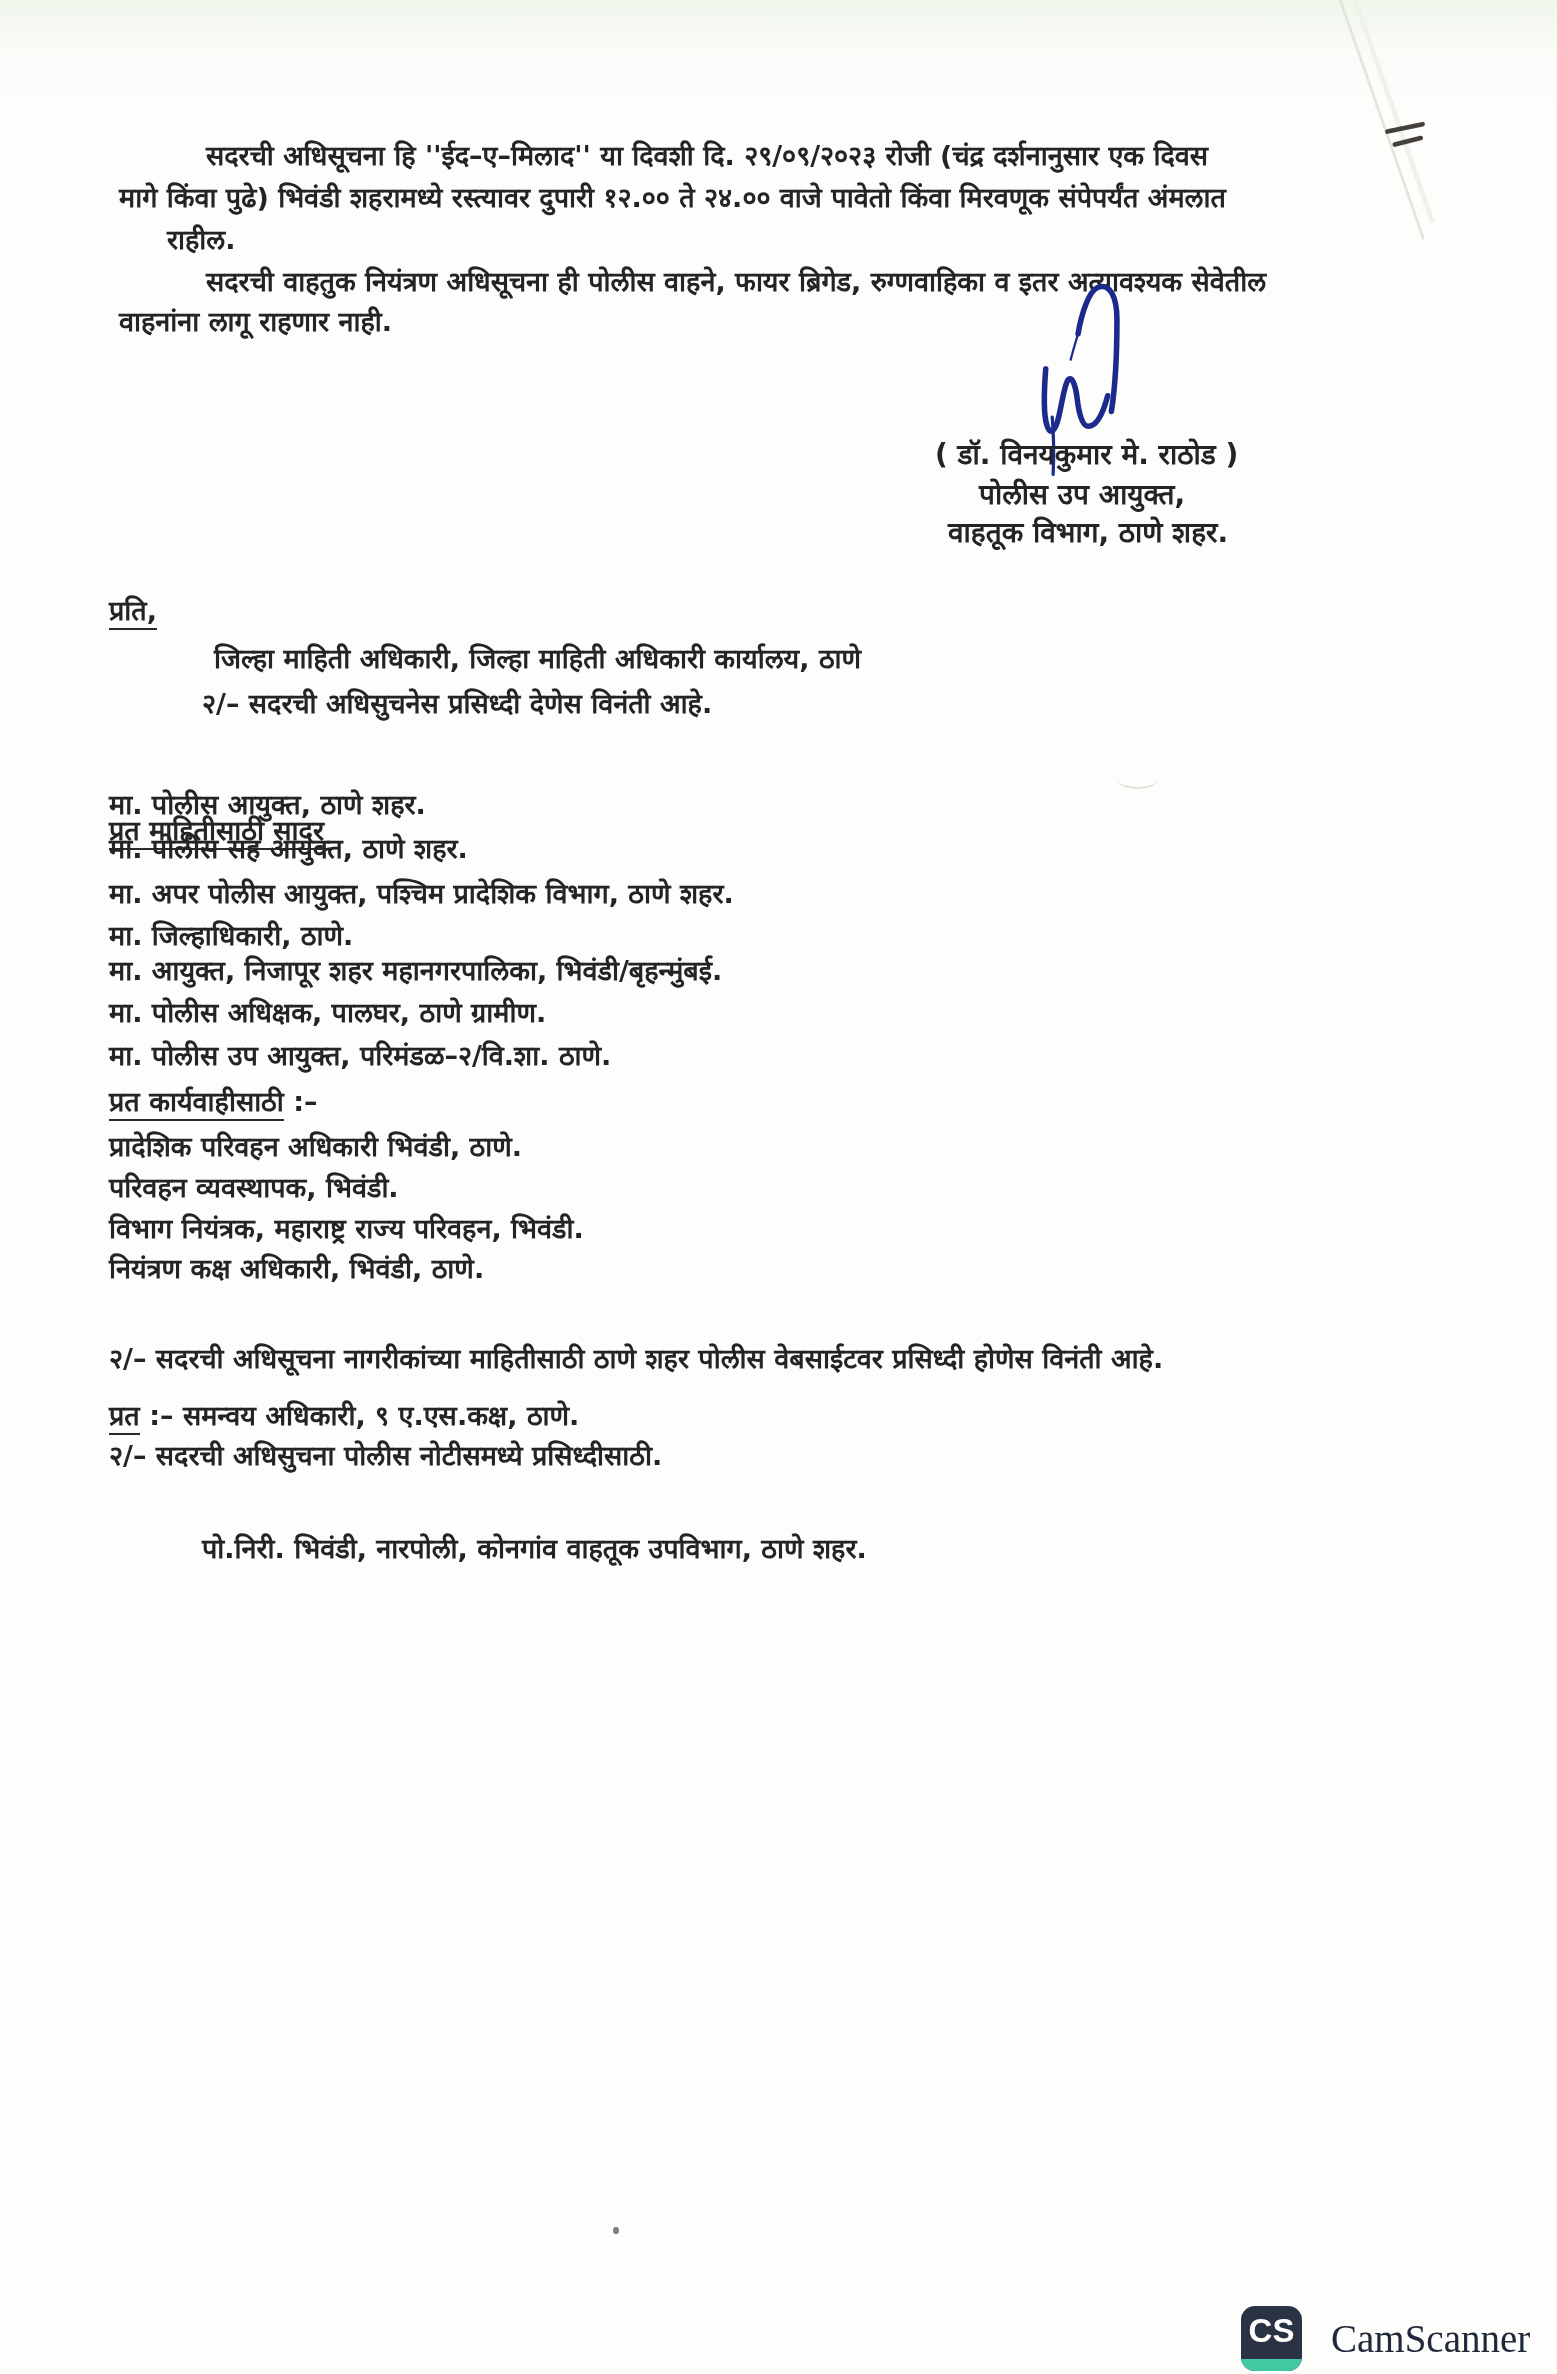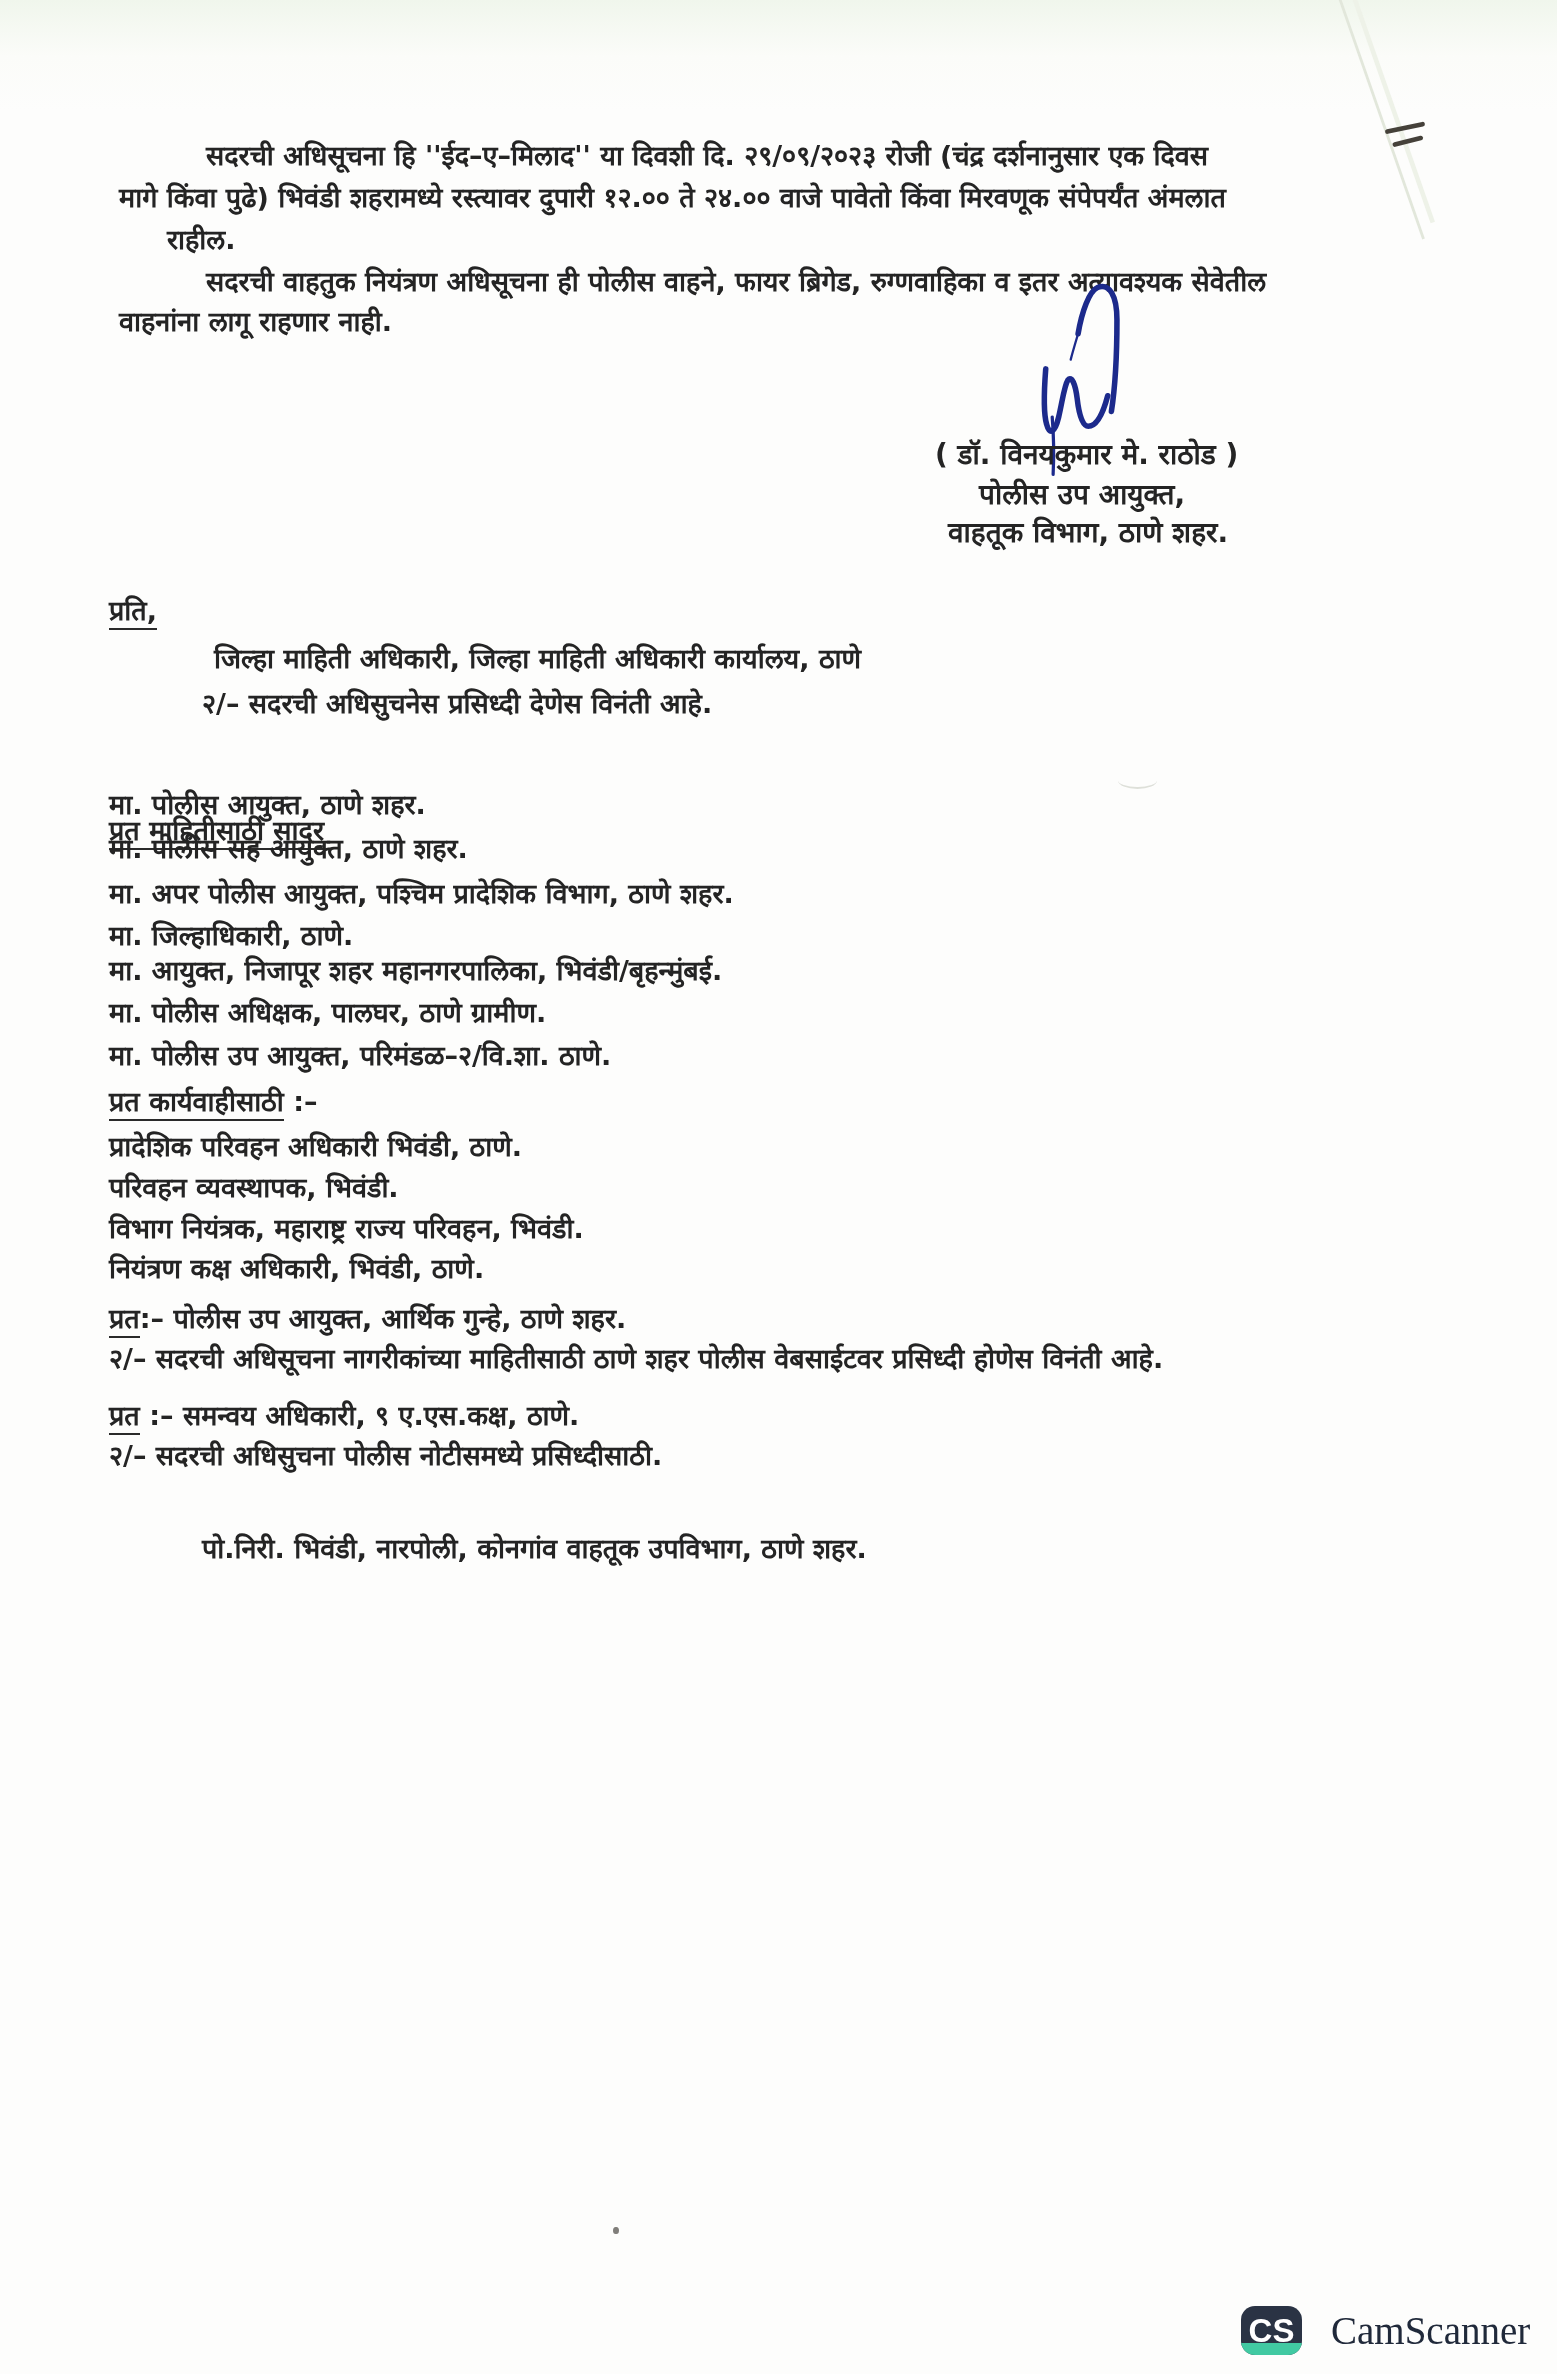--- a/index.html
+++ b/index.html
@@ -35,21 +35,21 @@
   .ink-dot{
     position:absolute; left:613px; top:2227px;
     width:5.6px;height:7.4px;border-radius:50%;
     background:#55534f; opacity:.75;
   }
   .signature-wrap{ position:absolute; left:1030px; top:278px; }
   
   .cs-footer{ position:absolute; left:1241px; top:2306px; display:flex; align-items:center; }
   .cs-icon{
     position:relative;
-    width:61px;height:49px;border-radius:14px;
+    width:61px;height:65px;border-radius:14px;
     background:#2a3344;
     overflow:hidden;
     flex:0 0 auto;
   }
   .cs-icon .cs-teal{
     position:absolute;left:0;bottom:0;width:100%;height:12px;
     background:#41c9a2;
   }
   .cs-icon .cs-text{
     position:absolute;left:0;top:0;width:100%;height:49px;
@@ -114,21 +114,20 @@
   <div class="line" style="left:109px; top:1037px;">मा. पोलीस उप आयुक्त, परिमंडळ–२/वि.शा. ठाणे.</div>
 
   <div class="smudge"></div>
 
   <div class="line" style="left:109px; top:1083px;"><span class="u">प्रत कार्यवाहीसाठी</span><span> :–</span></div>
   <div class="line" style="left:109px; top:1128px;">प्रादेशिक परिवहन अधिकारी भिवंडी, ठाणे.</div>
   <div class="line" style="left:109px; top:1169px;">परिवहन व्यवस्थापक, भिवंडी.</div>
   <div class="line" style="left:109px; top:1210px;">विभाग नियंत्रक, महाराष्ट्र राज्य परिवहन, भिवंडी.</div>
   <div class="line" style="left:109px; top:1250px;">नियंत्रण कक्ष अधिकारी, भिवंडी, ठाणे.</div>
 
-  <div class="line" style="left:109px; top:1300px;"><span class="u">प्रत</span><span>:– </span><span>पोलीस उप आयुक्त, आर्थिक गुन्हे, ठाणे शहर.</span></div>
   <div class="line" style="left:109px; top:1340px;">२/– सदरची अधिसूचना नागरीकांच्या माहितीसाठी ठाणे शहर पोलीस वेबसाईटवर प्रसिध्दी होणेस विनंती आहे.</div>
 
   <div class="line" style="left:109px; top:1397px;"><span class="u">प्रत</span><span> :– </span><span>समन्वय अधिकारी, ९ ए.एस.कक्ष, ठाणे.</span></div>
   <div class="line" style="left:109px; top:1437px;">२/– सदरची अधिसुचना पोलीस नोटीसमध्ये प्रसिध्दीसाठी.</div>
 
   <div class="line" style="left:202px; top:1530px;">पो.निरी. भिवंडी, नारपोली, कोनगांव वाहतूक उपविभाग, ठाणे शहर.</div>
 
   <div class="ink-dot"></div>
 
   <div class="cs-footer">

